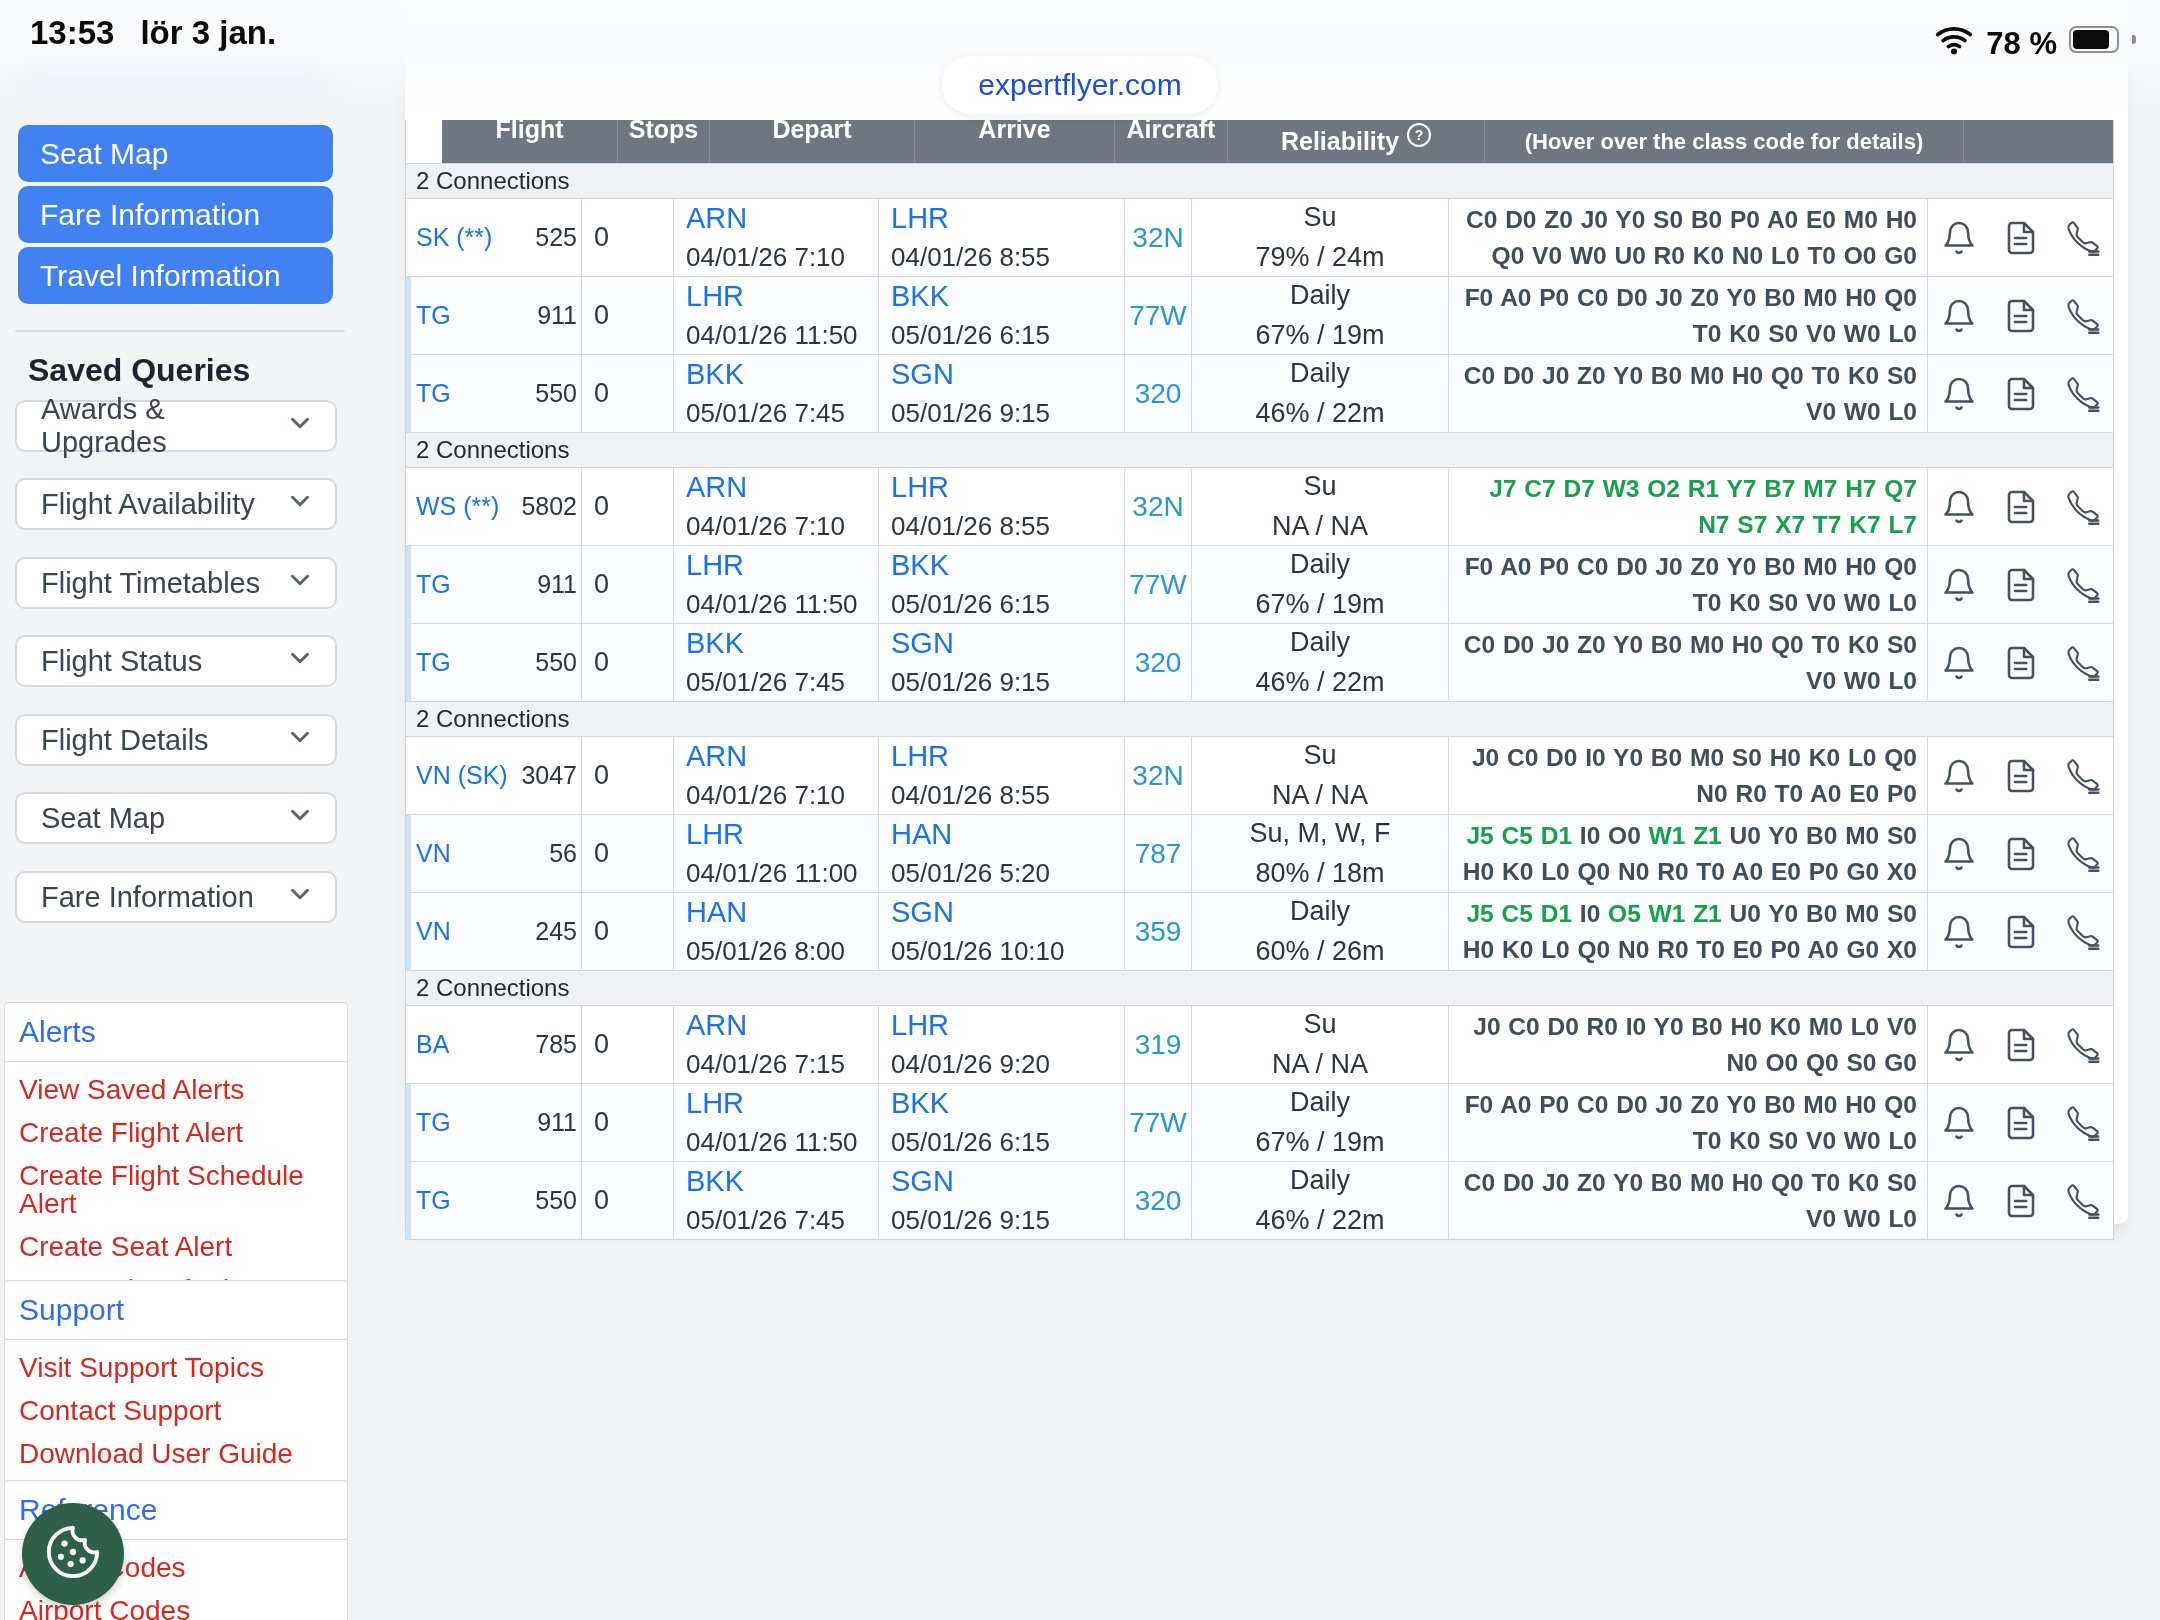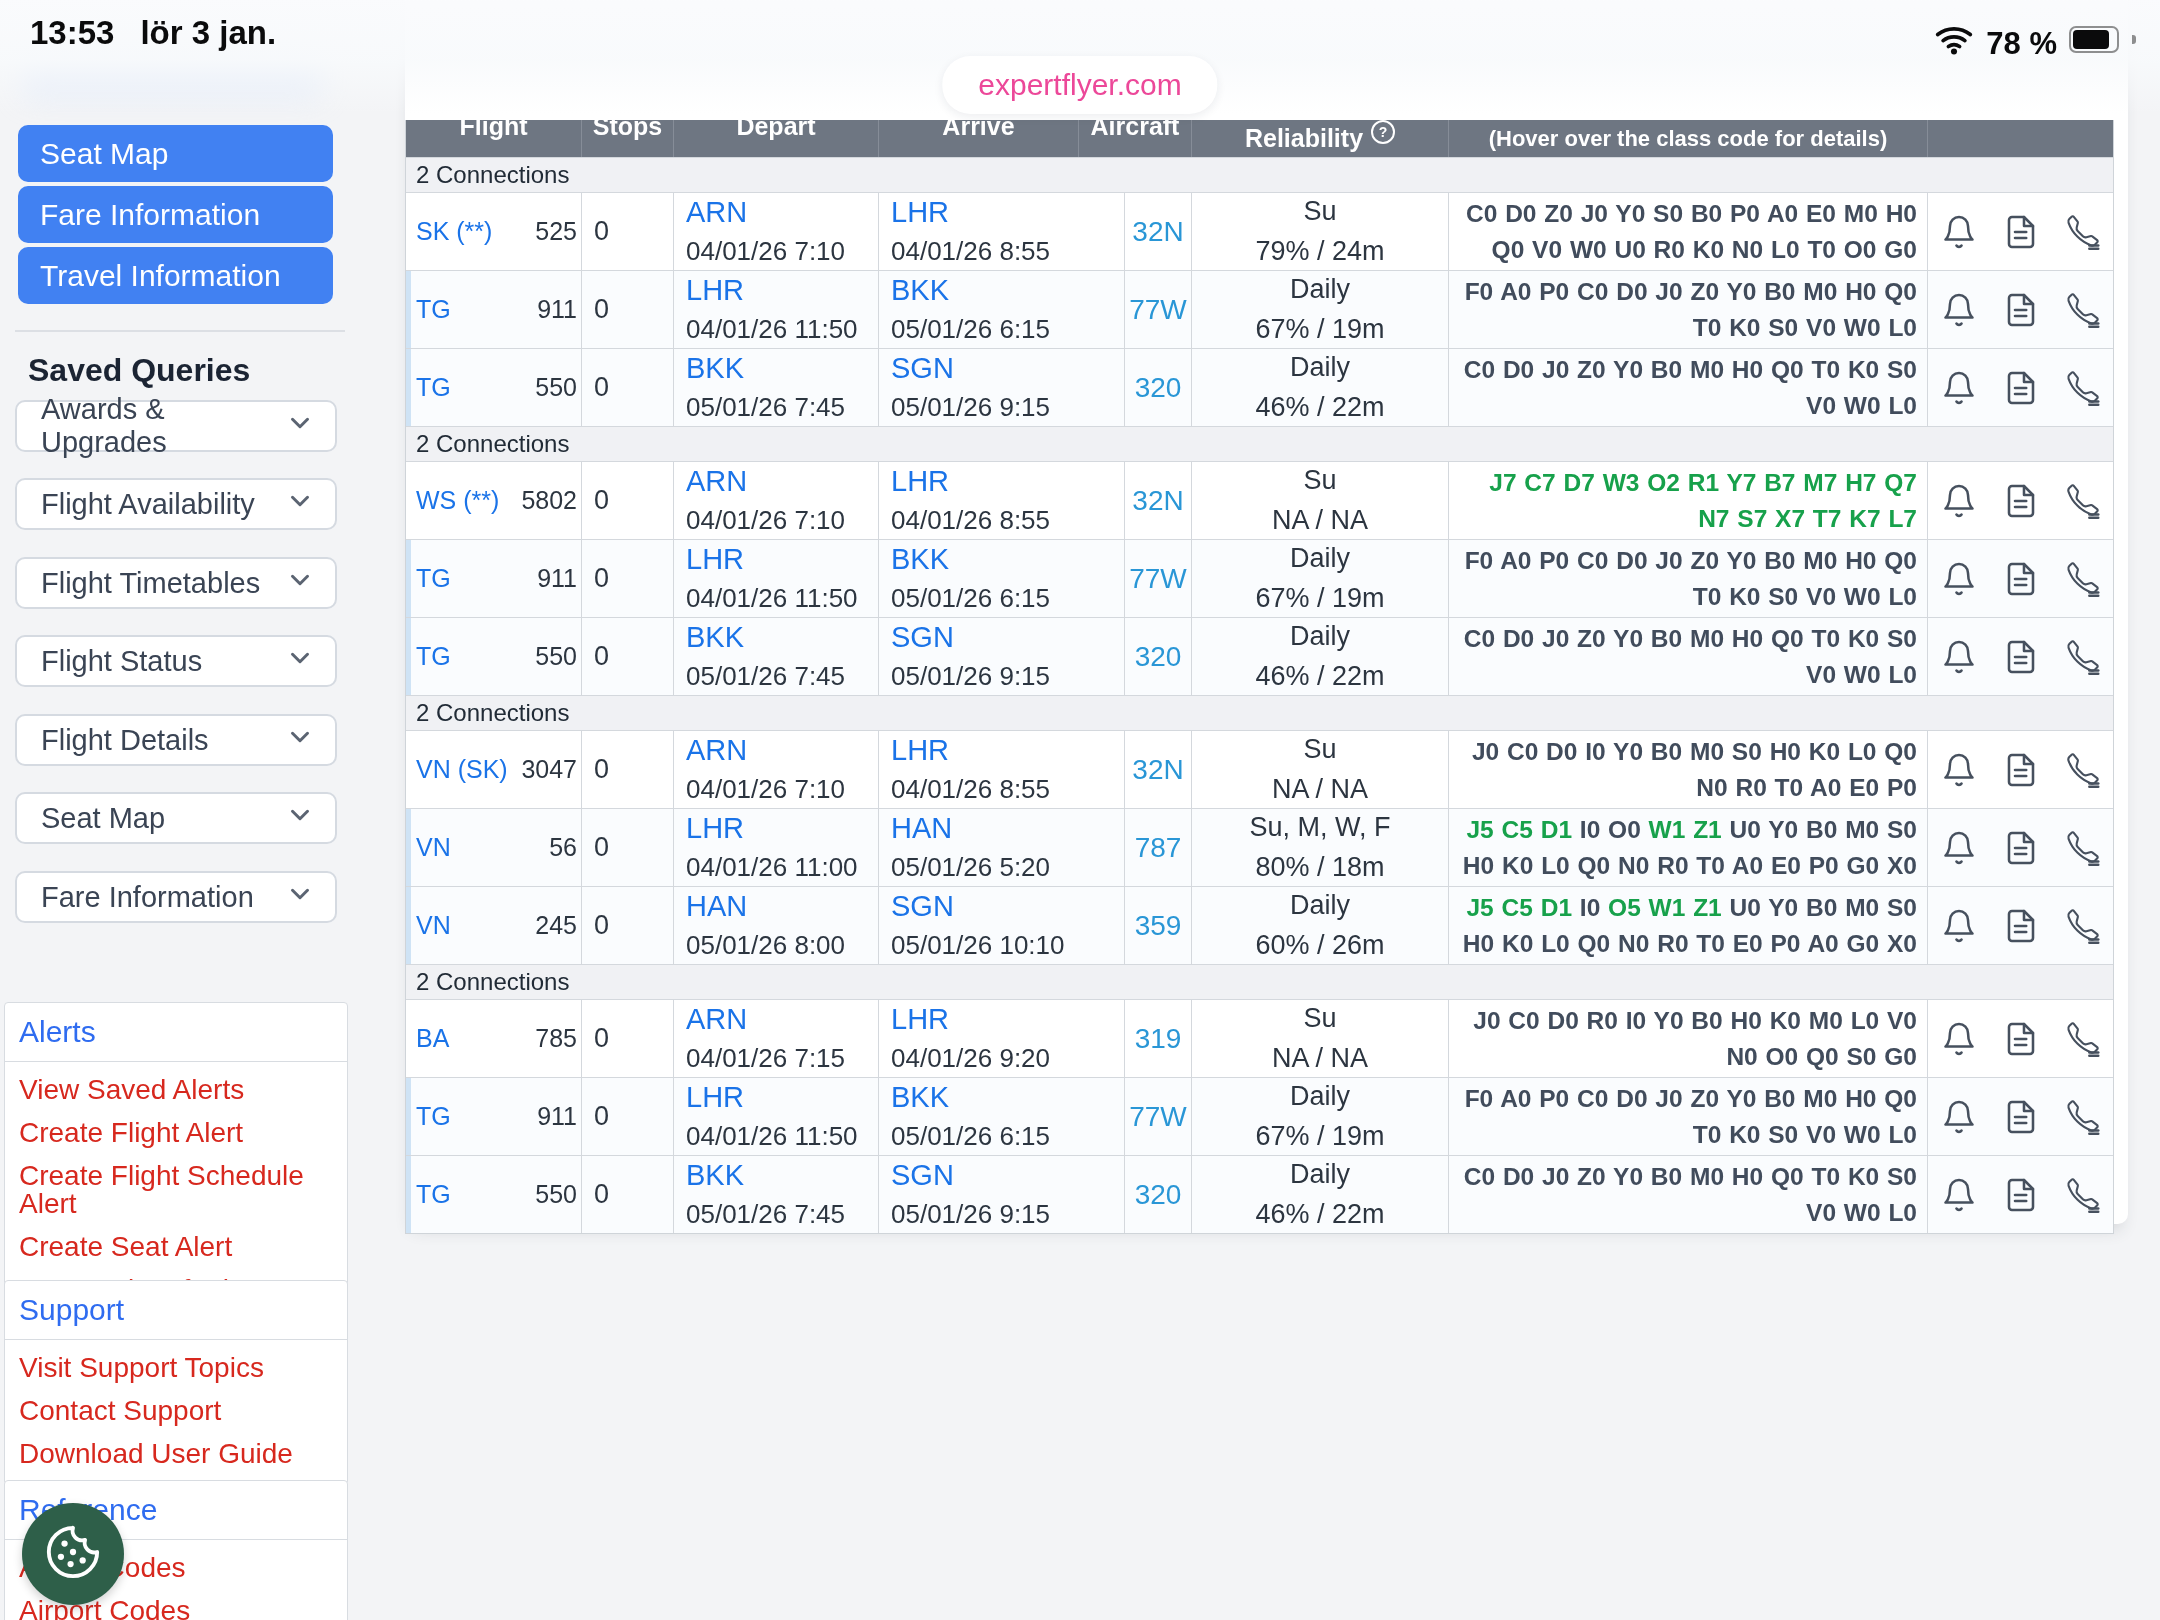--- a/index.html
+++ b/index.html
@@ -15,21 +15,21 @@
   .sb-left{position:absolute;left:30px;top:14px;font-size:33px;font-weight:600;color:#0b0b0c;display:flex;gap:26px;}
   .sb-right{position:absolute;right:24px;top:16px;display:flex;align-items:center;gap:12px;color:#0b0b0c;}
   .sb-right .pct{font-size:31px;font-weight:600;margin-top:10px;}
   .wifi svg{display:block;}
   .batt{display:inline-block;position:relative;width:46px;height:23px;border:2px solid rgba(11,11,12,.45);border-radius:7px;}
   .batt-fill{position:absolute;left:2px;top:2px;bottom:2px;width:78%;background:#0b0b0c;border-radius:4px;}
   .batt-nub{display:inline-block;width:4px;height:9px;background:rgba(11,11,12,.45);border-radius:0 3px 3px 0;margin-left:1px;}
 
   
   .urlpill{position:absolute;left:50%;top:56px;transform:translateX(-50%);z-index:6;background:#fff;
-    border-radius:28px;padding:12px 36px;font-size:30px;font-weight:500;color:#ec4899;
+    border-radius:28px;padding:12px 36px;font-size:30px;font-weight:500;color:#1d4ed8;
     box-shadow:0 3px 10px rgba(30,40,60,.08);}
 
   
   .sidebar{position:absolute;left:0;top:0;width:360px;height:1620px;z-index:1;}
   .side-btn{position:absolute;left:18px;width:315px;height:57px;background:var(--accent-blue,#4181f2);color:#fff;
     border-radius:10px;font-size:30px;display:flex;align-items:center;padding-left:22px;box-sizing:border-box;}
   .divider{position:absolute;left:15px;top:330px;width:330px;height:0;border-top:2px solid #dcdfe4;}
   .sq-title{position:absolute;left:28px;top:352px;font-size:32px;font-weight:bold;color:#1b2433;}
   .dropdown{position:absolute;left:15px;width:322px;height:52px;background:#fff;border:2px solid #d5dae1;border-radius:10px;
     box-sizing:border-box;display:flex;align-items:center;justify-content:space-between;padding:0 20px 0 24px;
@@ -40,22 +40,22 @@
   .side-card .card-links{padding:10px 14px 16px 14px;display:flex;flex-direction:column;gap:11px;}
   .side-card .card-links a{font-size:28px;color:var(--alert-red,#d7281e);text-decoration:none;line-height:1.0;padding-top:4px;}
   .cookie-btn{position:absolute;left:22px;top:1503px;width:102px;height:102px;border-radius:50%;
     background:var(--cookie-green,#2e5f49);z-index:7;display:flex;align-items:center;justify-content:center;
     box-shadow:0 4px 10px rgba(0,0,0,.18);}
 
   
   .content-card{position:absolute;left:405px;top:0;width:1723px;height:1224px;background:#fff;z-index:1;
     border-radius:0 0 10px 10px;box-shadow:0 12px 18px -8px rgba(40,50,60,.20);}
   .ftable{position:absolute;left:0;top:120px;width:1707px;border:1px solid #cfd4d9;border-top:none;box-sizing:content-box;}
-  .fhead{display:grid;grid-template-columns:175px 92px 205px 200px 113px 257px 479px 186px;height:37px;
-    background:var(--header-gray,#6e7682);overflow:hidden;color:#fff;}
+  .fhead{display:grid;grid-template-columns:175px 92px 205px 200px 113px 257px 479px 186px;height:43px;
+    background:var(--header-gray,#6e7682);overflow:hidden;color:#fff;margin-left:36px;}
   .fhcell{display:flex;align-items:center;justify-content:center;font-weight:bold;font-size:25px;position:relative;}
   .fhcell+.fhcell{border-left:1px solid #868d98;}
   .fhcell.clip span{transform:translateY(-12px);}
   .fhcell .info-badge{display:inline-flex;align-items:center;justify-content:center;width:20px;height:20px;
     border:2px solid #fff;border-radius:50%;font-size:14px;font-weight:bold;margin-left:8px;margin-top:-14px;}
   .fhcell.hover-note{font-size:22px;}
   .fgl{height:34px;background:#f0f1f4;border-top:1px solid #d4d8dd;display:flex;align-items:center;
     padding-left:10px;font-size:24px;color:#212b36;}
   .frow{display:grid;grid-template-columns:175px 92px 205px 200px 113px 257px 479px 186px;height:77px;
     background:#fff;border-top:1px solid #d4d8dd;}

